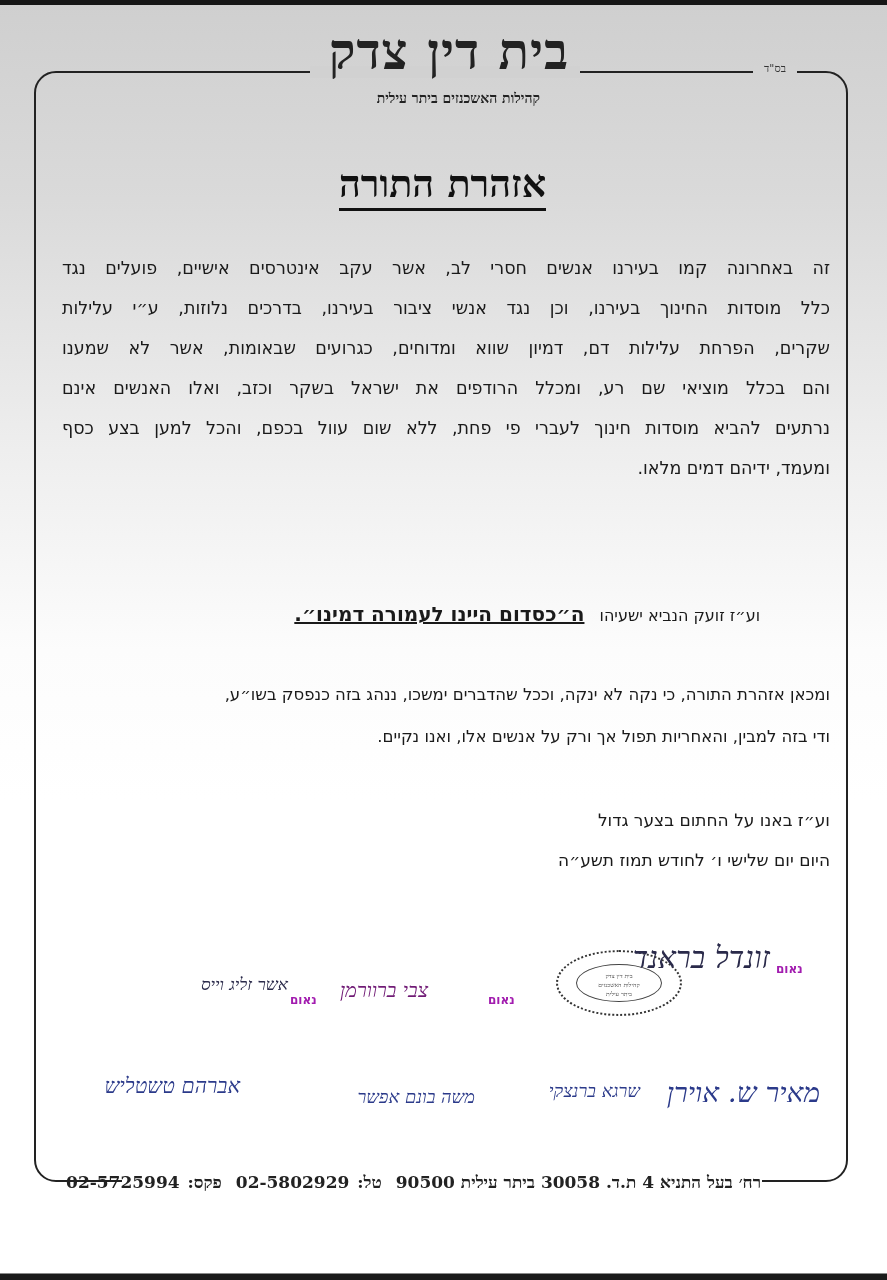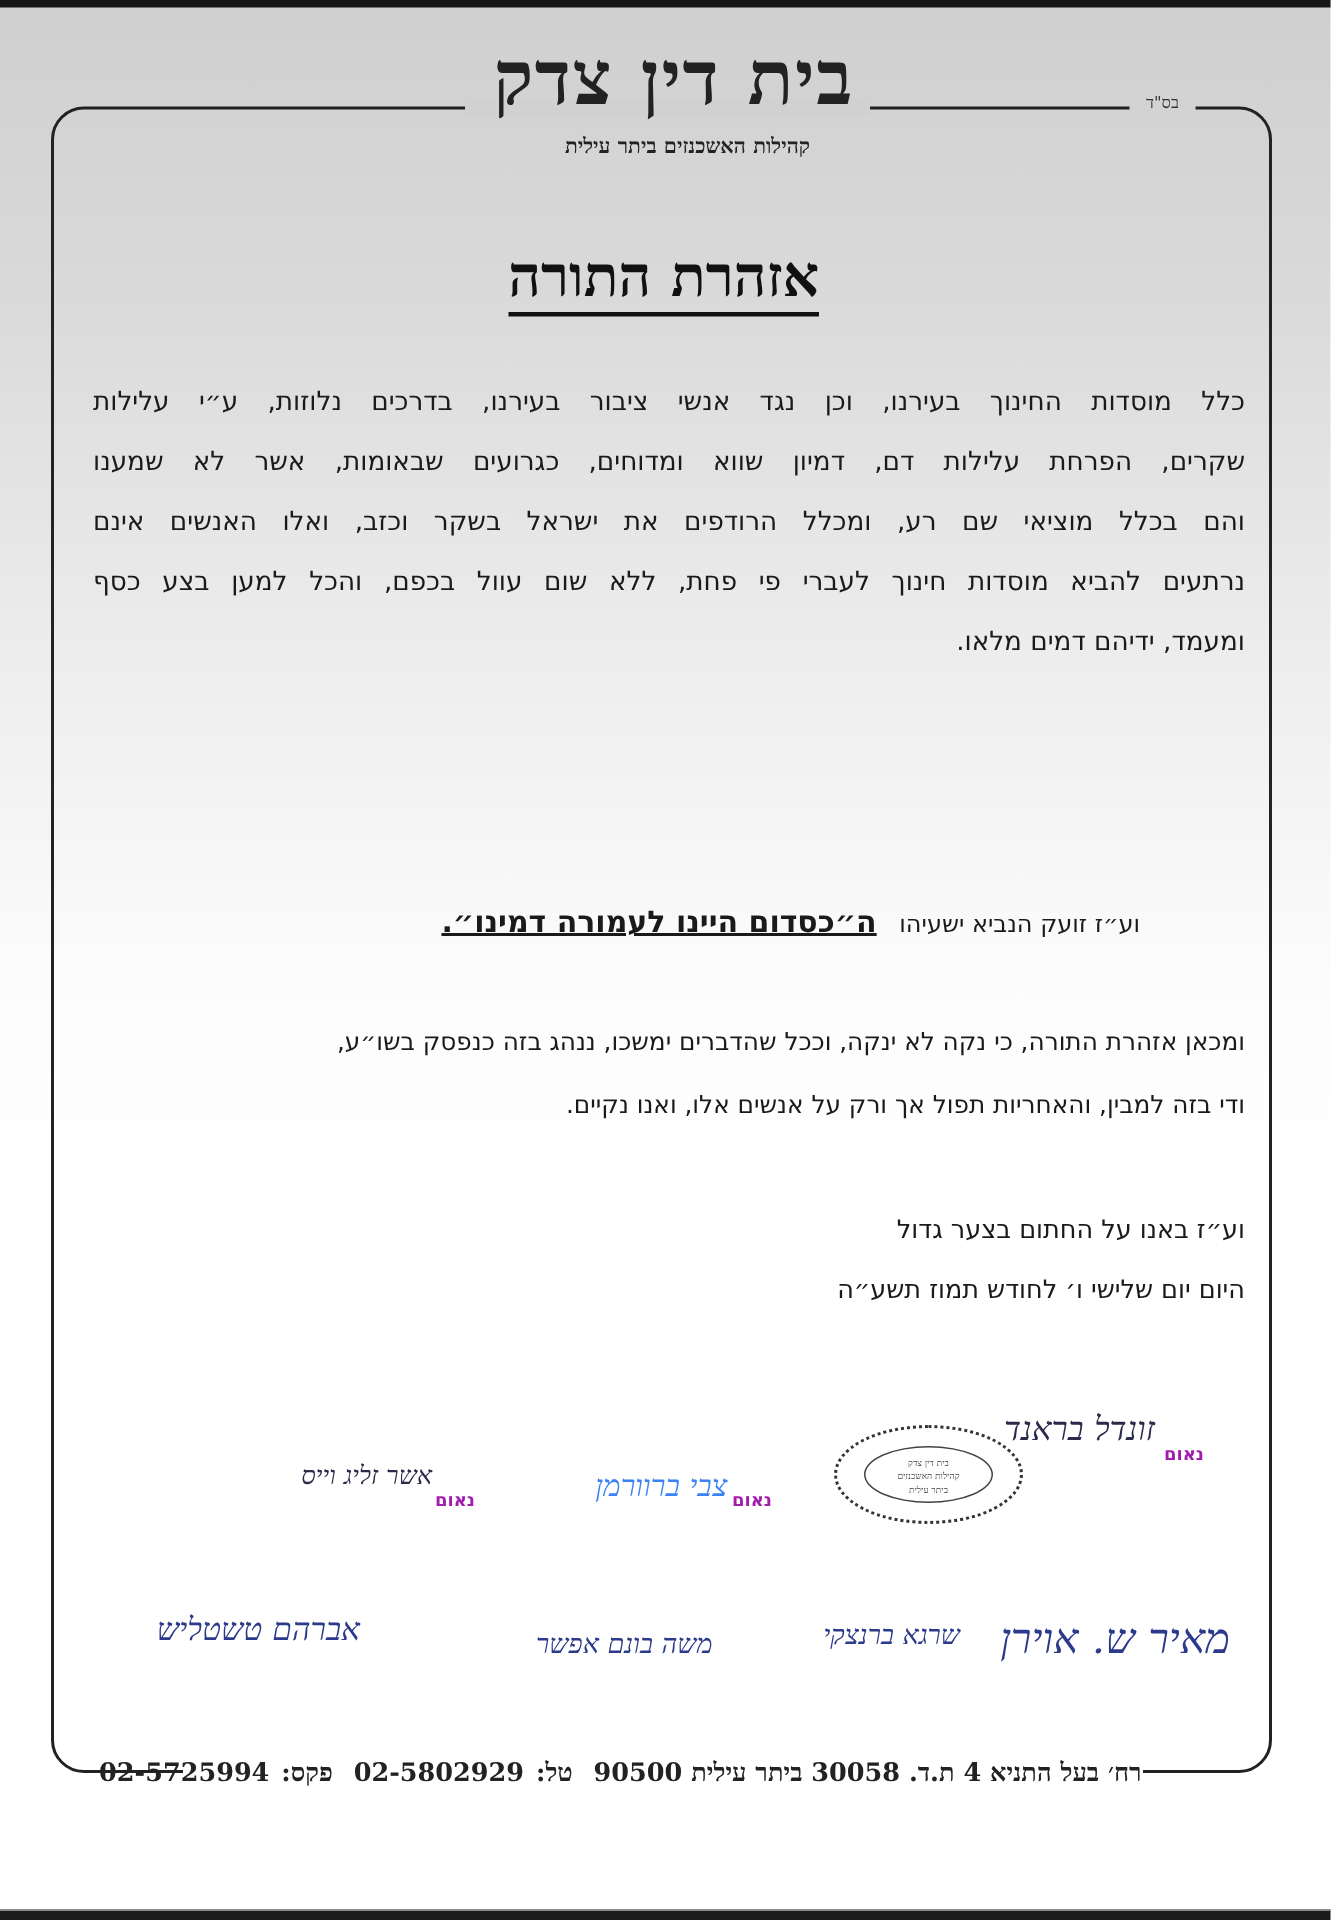--- a/index.html
+++ b/index.html
@@ -99,20 +99,21 @@
 <div class="gap gap-bsd"></div>
 <div class="gap gap-bottom"></div>
 
 <div class="header-title">בית דין צדק</div>
 <div class="header-sub">קהילות האשכנזים ביתר עילית</div>
 <div class="bsd">בס"ד</div>
 
 <div class="doc-title"><span>אזהרת התורה</span></div>
 
 <div class="para p1">
+  <span class="line">זה באחרונה קמו בעירנו אנשים חסרי לב, אשר עקב אינטרסים אישיים, פועלים נגד</span>
   <span class="line">כלל מוסדות החינוך בעירנו, וכן נגד אנשי ציבור בעירנו, בדרכים נלוזות, ע״י עלילות</span>
   <span class="line">שקרים, הפרחת עלילות דם, דמיון שווא ומדוחים, כגרועים שבאומות, אשר לא שמענו</span>
   <span class="line">והם בכלל מוציאי שם רע, ומכלל הרודפים את ישראל בשקר וכזב, ואלו האנשים אינם</span>
   <span class="line">נרתעים להביא מוסדות חינוך לעברי פי פחת, ללא שום עוול בכפם, והכל למען בצע כסף</span>
   <span class="line last">ומעמד, ידיהם דמים מלאו.</span>
 </div>
 
 <div class="quote-line">
   <span>וע״ז זועק הנביא ישעיהו</span>
   <span class="q">ה״כסדום היינו לעמורה דמינו״.</span>
@@ -130,24 +131,24 @@
 
 <div class="seal">
   <div class="seal-inner">
     <div>בית דין צדק</div>
     <div>קהילות האשכנזים</div>
     <div>ביתר עילית</div>
   </div>
 </div>
 
 <div class="sig-label" style="left:776px; top:962px;">נאום</div>
-<div class="sig-script" style="left:600px; top:940px; font-size:22px; color:#2a2a4a; width:170px; text-align:right;">זונדל בראנד</div>
+<div class="sig-script" style="left:600px; top:940px; font-size:30px; color:#2a2a4a; width:170px; text-align:right;">זונדל בראנד</div>
 
 <div class="sig-label" style="left:488px; top:993px;">נאום</div>
-<div class="sig-script" style="left:340px; top:978px; font-size:20px; color:#3b82f6; width:145px; text-align:right;">צבי ברוורמן</div>
+<div class="sig-script" style="left:340px; top:978px; font-size:20px; color:#701a75; width:145px; text-align:left;">צבי ברוורמן</div>
 
 <div class="sig-label" style="left:290px; top:993px;">נאום</div>
 <div class="sig-script" style="left:150px; top:974px; font-size:17px; color:#2a2a4a; width:138px; text-align:right;">אשר זליג וייס</div>
 
 <div class="sig-script" style="left:660px; top:1076px; font-size:28px; color:#2b3a8a; width:160px; text-align:right;">מאיר ש. אוירן</div>
 <div class="sig-script" style="left:480px; top:1080px; font-size:18px; color:#2b3a8a; width:160px; text-align:right;">שרגא ברנצקי</div>
 <div class="sig-script" style="left:245px; top:1086px; font-size:18px; color:#2b3a8a; width:230px; text-align:right;">משה בונם אפשר</div>
 <div class="sig-script" style="left:70px; top:1074px; font-size:21px; color:#2b3a8a; width:170px; text-align:right;">אברהם טשטליש</div>
 
 <div class="footer">

